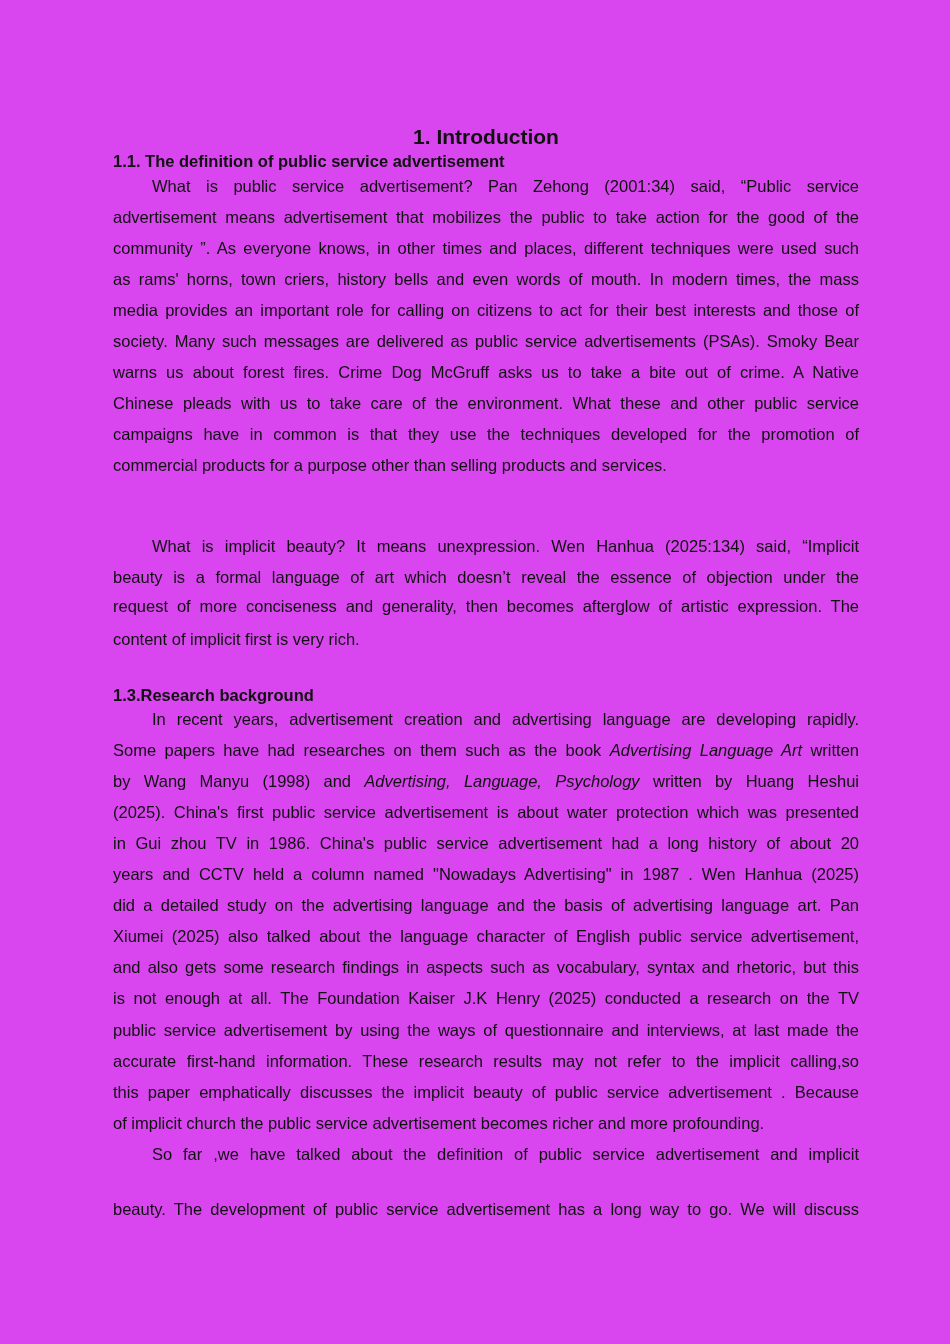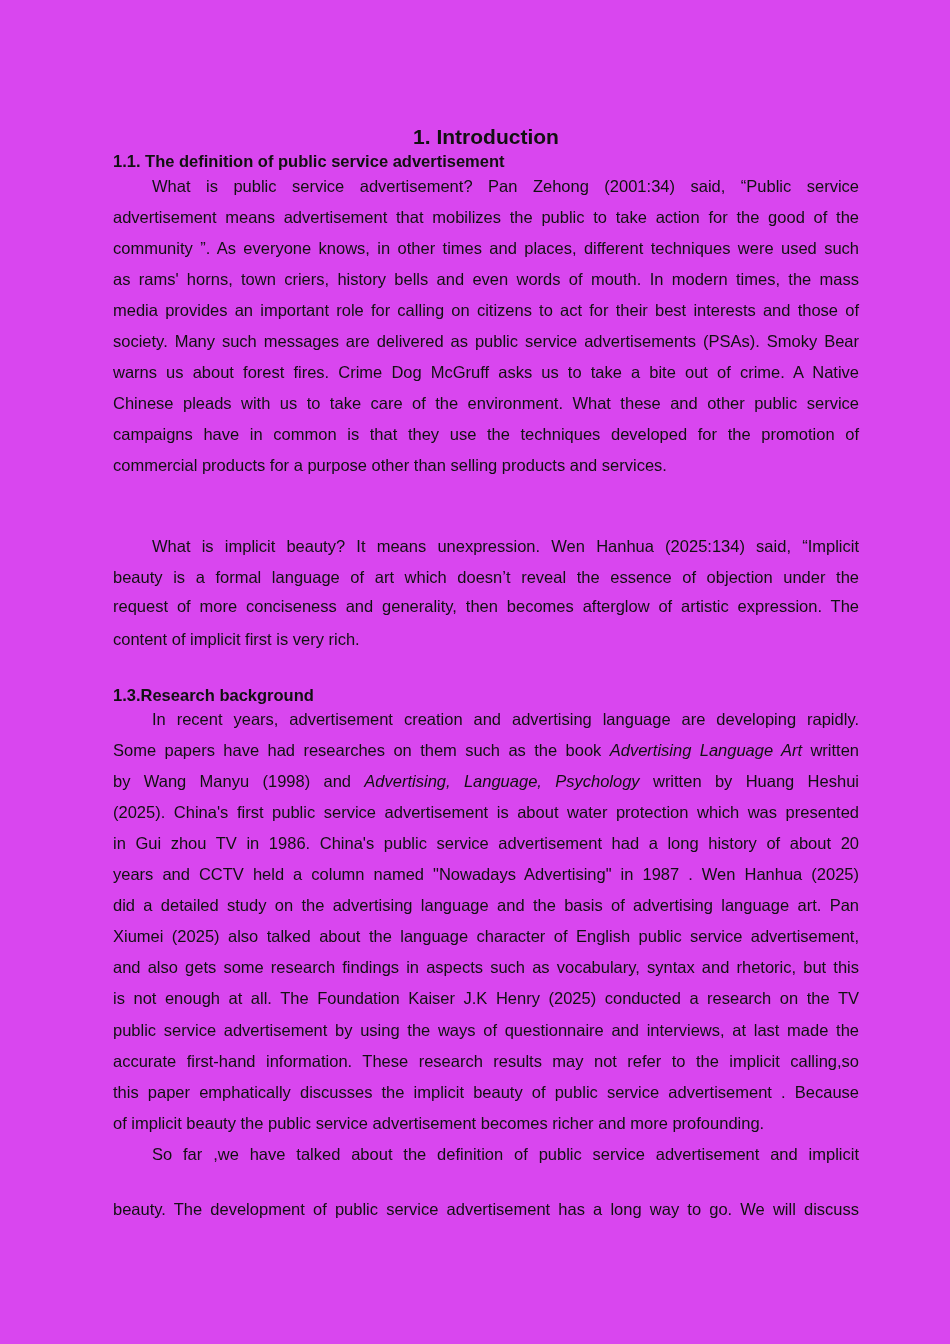--- a/index.html
+++ b/index.html
@@ -61,20 +61,20 @@
     <div class="line" style="top:801px;">(2025). China's first public service advertisement is about water protection which was presented</div>
     <div class="line" style="top:832px;">in Gui zhou TV in 1986. China's public service advertisement had a long history of about 20</div>
     <div class="line" style="top:863px;">years and CCTV held a column named "Nowadays Advertising" in 1987 . Wen Hanhua (2025)</div>
     <div class="line" style="top:894px;">did a detailed study on the advertising language and the basis of advertising language art. Pan</div>
     <div class="line" style="top:925px;">Xiumei (2025) also talked about the language character of English public service advertisement,</div>
     <div class="line" style="top:956px;">and also gets some research findings in aspects such as vocabulary, syntax and rhetoric, but this</div>
     <div class="line" style="top:987px;">is not enough at all. The Foundation Kaiser J.K Henry (2025) conducted a research on the TV</div>
     <div class="line" style="top:1019px;">public service advertisement by using the ways of questionnaire and interviews, at last made the</div>
     <div class="line" style="top:1050px;">accurate first-hand information. These research results may not refer to the implicit calling,so</div>
     <div class="line" style="top:1081px;">this paper emphatically discusses the implicit beauty of public service advertisement . Because</div>
-    <div class="line last" style="top:1112px;">of implicit beauty the public service advertisement becomes richer and more profounding.</div>
+    <div class="line last" style="top:1112px;">of implicit church the public service advertisement becomes richer and more profounding.</div>
   </div>
   <div>
     <div class="line indent" style="top:1143px;">So far ,we have talked about the definition of public service advertisement and implicit</div>
     <div class="line" style="top:1174px;margin-top:24px;">beauty. The development of public service advertisement has a long way to go. We will discuss</div>
   </div>
 
 </div>
 
 </body></html>

